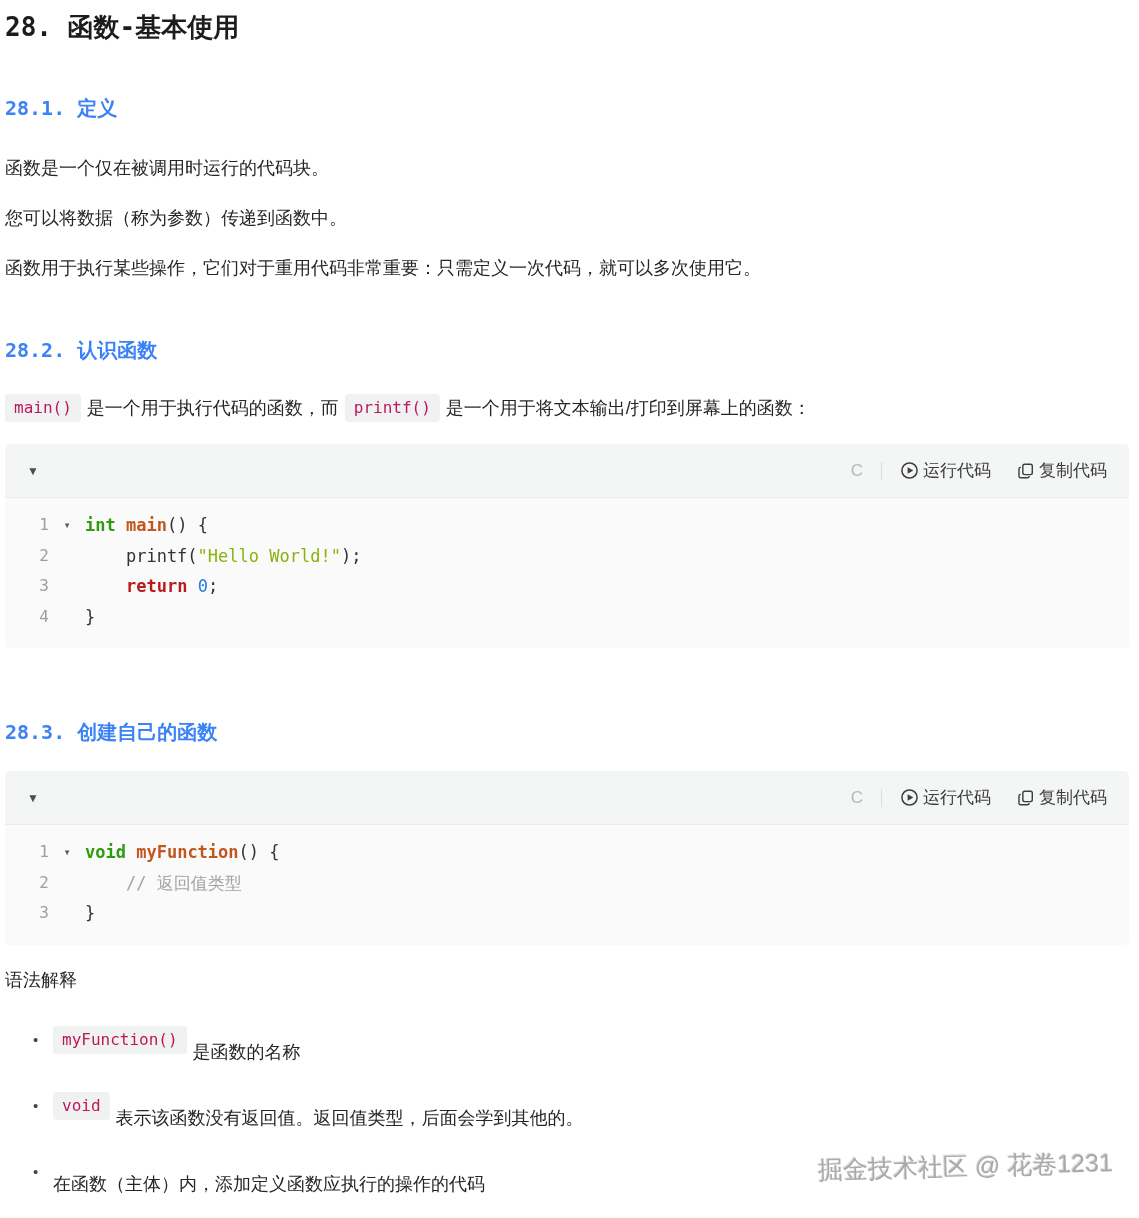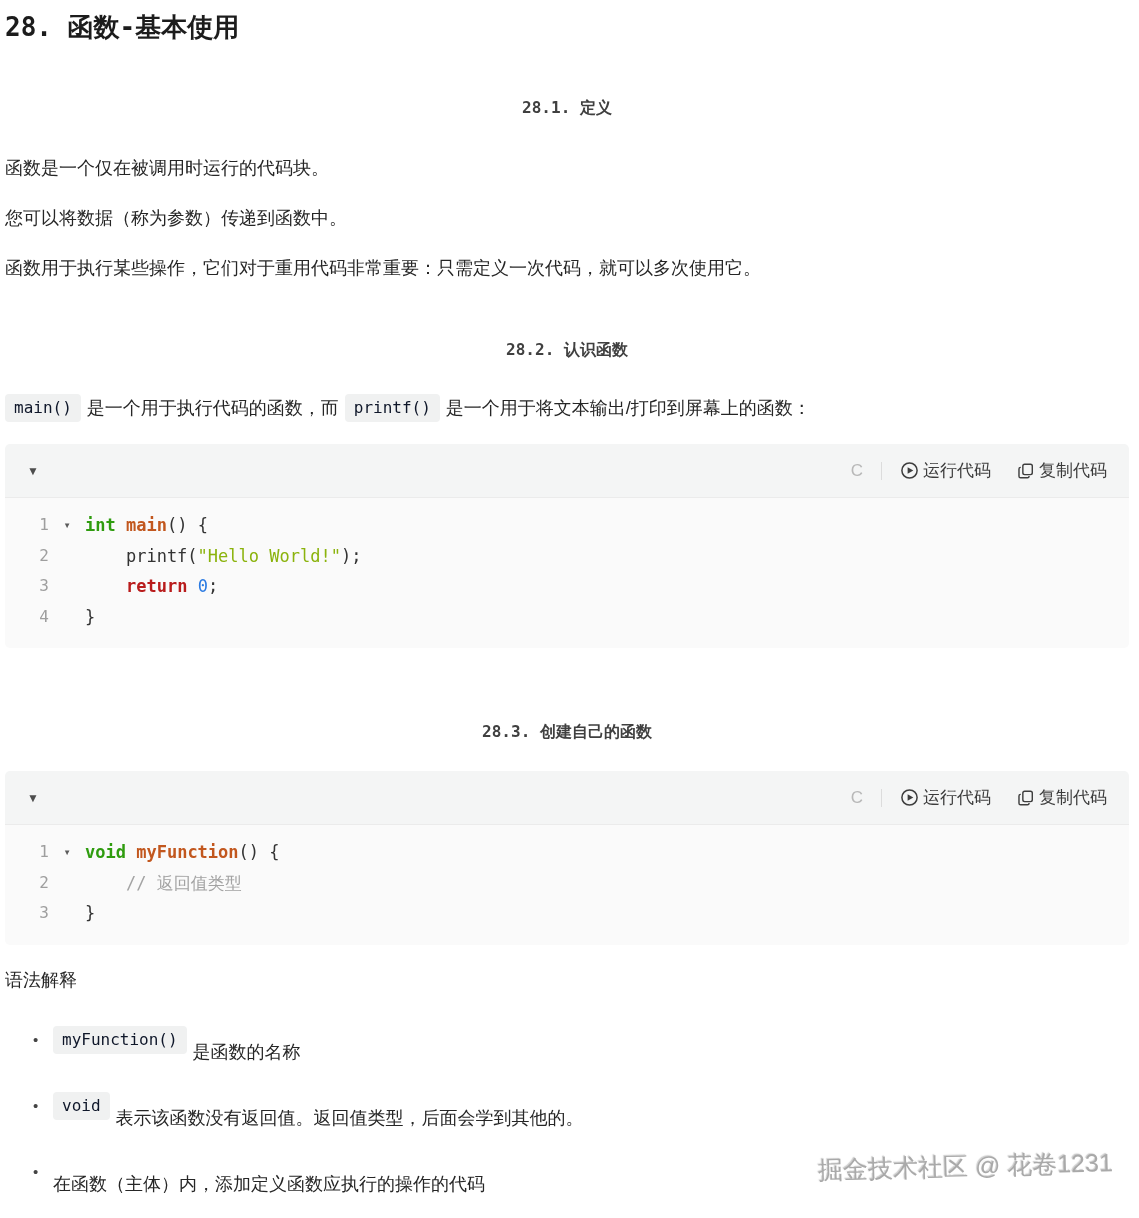--- a/index.html
+++ b/index.html
@@ -13,39 +13,39 @@
   }
   .doc { padding: 0 10px 0 5px; }
 
   h1 {
     margin-top: 10px;
     font-family: "DejaVu Sans Mono", "Liberation Sans", sans-serif;
     font-size: 26px; line-height: 34px; font-weight: bold; color: #1c1c1c;
   }
   .h2 {
     font-family: "DejaVu Sans Mono", "Liberation Sans", sans-serif;
-    font-size: 16px; line-height: 28px; font-weight: bold; color: #404040; text-align: center;
+    font-size: 20px; line-height: 28px; font-weight: bold; color: #3b82f6;
   }
   .mt-h2a { margin-top: 50px; }
   .mt-h2b { margin-top: 55px; }
   .mt-h2c { margin-top: 70px; }
 
   .para { font-size: 18px; line-height: 25px; color: #262626; }
   .mt-p1 { margin-top: 34px; }
   .mt-p  { margin-top: 25px; }
   .mt-fmt { margin-top: 32px; }
   .mt-syn { margin-top: 23px; }
 
   .intro { margin-top: 28px; line-height: 32px; }
 
   .inline-code {
     display: inline-block;
     font-family: "DejaVu Sans Mono", monospace;
     font-size: 16px; line-height: 22px;
-    color: #0f172a;
+    color: #be185d;
     background: #f0f1f1;
     border-radius: 4px;
     padding: 3px 9px;
     margin: 0 6px;
     vertical-align: 1px;
   }
 
   
   .code-block { margin-top: 20px; border-radius: 5px; overflow: hidden; }
   .code-block.second { margin-top: 25px; }

